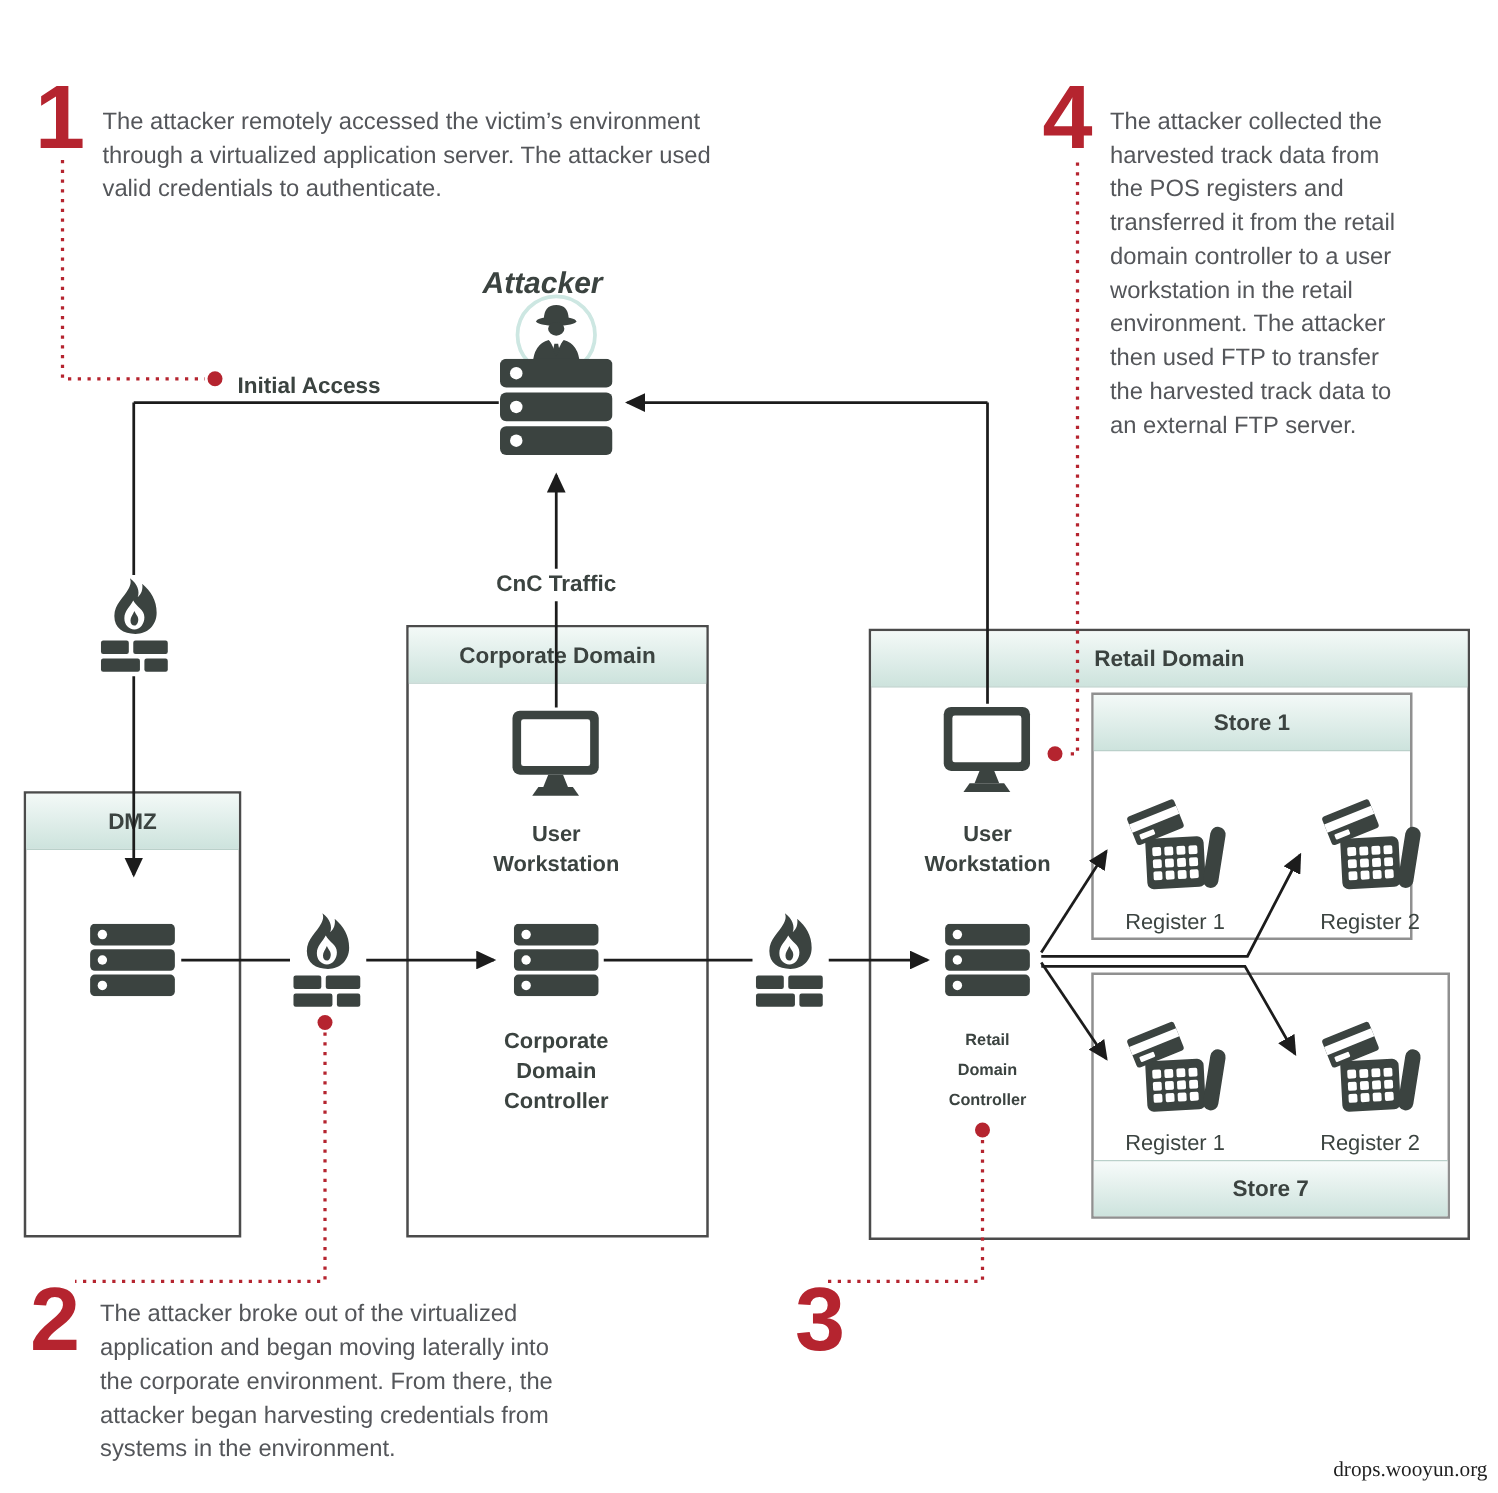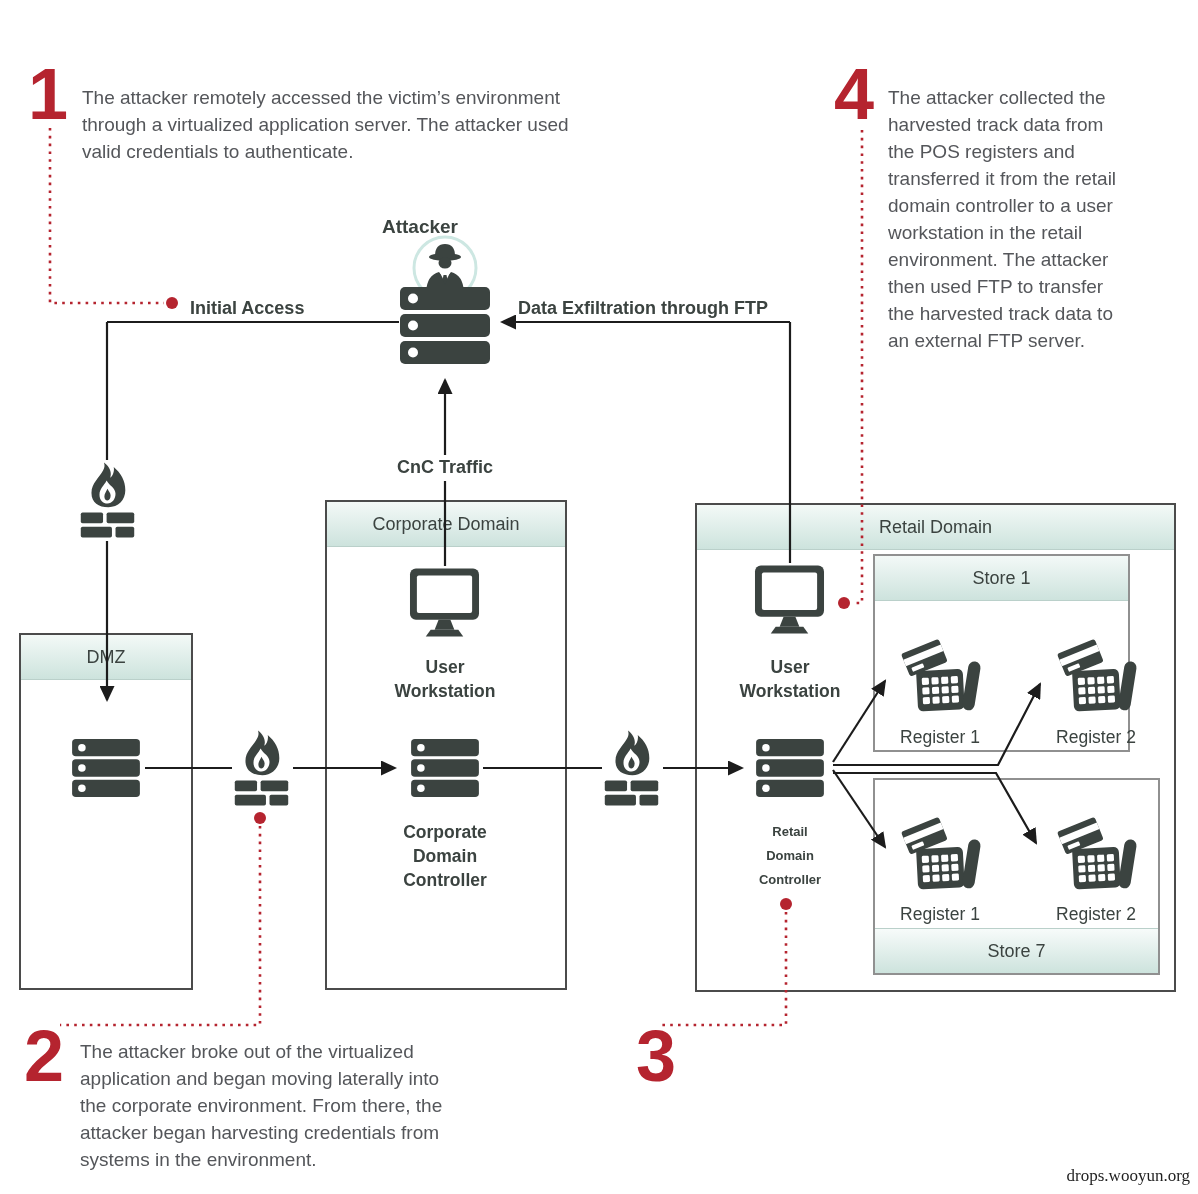--- a/index.html
+++ b/index.html
@@ -4,21 +4,21 @@
 <style>
   html,body{margin:0;padding:0;background:#fff;}
   #canvas{position:relative;width:1198px;height:1194px;background:#ffffff;overflow:hidden;
           font-family:"Liberation Sans",sans-serif;}
   .box{position:absolute;background:#fff;border:2px solid #4b4b4b;box-sizing:border-box;z-index:0;}
   .store{border:2px solid #909090;}
   .hdr{position:absolute;left:0;right:0;top:0;height:44px;
        background:linear-gradient(180deg,#f3f9f7 0%,#cde3dd 100%);
        border-bottom:1px solid #bad0ca;
        display:flex;align-items:center;justify-content:center;
-       font-weight:400;font-size:18px;color:#3b4340;}
+       font-weight:700;font-size:18px;color:#3b4340;}
   .hdr-bottom{top:auto;bottom:0;border-bottom:none;border-top:1px solid #bad0ca;
        background:linear-gradient(0deg,#cde3dd 0%,#f7fbfa 100%);}
   svg.layer{position:absolute;left:0;top:0;z-index:1;pointer-events:none;}
   .txt{position:absolute;z-index:2;}
   .num{font-weight:700;font-size:72px;line-height:72px;color:#b5242f;}
   .para{font-size:19px;line-height:27px;color:#54565a;white-space:pre-line;}
   .lbl{font-weight:700;font-size:18px;line-height:24px;color:#3b4340;
        white-space:pre-line;text-align:center;transform:translateX(-50%);}
   .lbl-left{font-weight:700;font-size:18px;line-height:24px;color:#3b4340;white-space:nowrap;}
   .reg-lbl{font-weight:400;font-size:17.5px;}
@@ -176,23 +176,22 @@
 environment. The attacker
 then used FTP to transfer
 the harvested track data to
 an external FTP server.</div>
   <div class="txt para" style="left:80px;top:1038px;">The attacker broke out of the virtualized
 application and began moving laterally into
 the corporate environment. From there, the
 attacker began harvesting credentials from
 systems in the environment.</div>
 
-  <div class="txt lbl" style="left:420px;top:215px;font-size:19px;">Attacker</div>
+  <div class="txt lbl" style="left:434px;top:215px;font-size:24px;font-style:italic;">Attacker</div>
   <div class="txt lbl-left" style="left:190px;top:296px;position:absolute;z-index:2;">Initial Access</div>
-  <div class="txt lbl-left" style="left:518px;top:296px;position:absolute;z-index:2;">Data Exfiltration through FTP</div>
   <div class="txt lbl" style="left:445px;top:455px;">CnC Traffic</div>
   <div class="txt lbl" style="left:445px;top:655px;font-size:17.5px;">User
 Workstation</div>
   <div class="txt lbl" style="left:790px;top:655px;font-size:17.5px;">User
 Workstation</div>
   <div class="txt lbl" style="left:445px;top:820px;font-size:17.5px;">Corporate
 Domain
 Controller</div>
   <div class="txt lbl" style="left:790px;top:820px;font-size:13px;">Retail
 Domain

